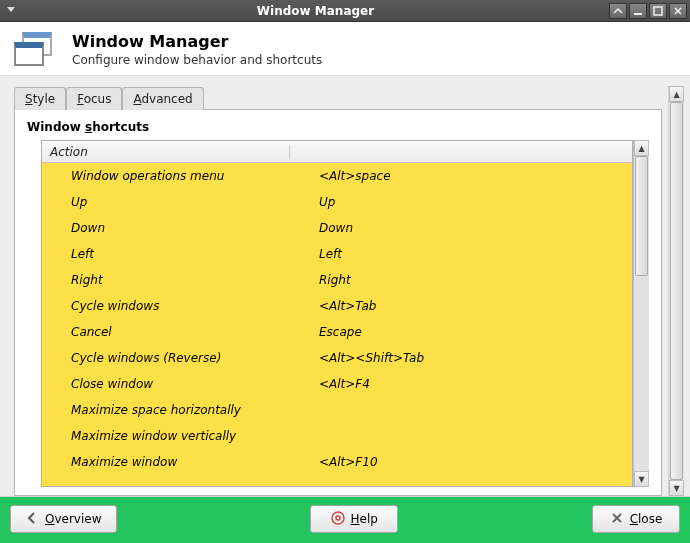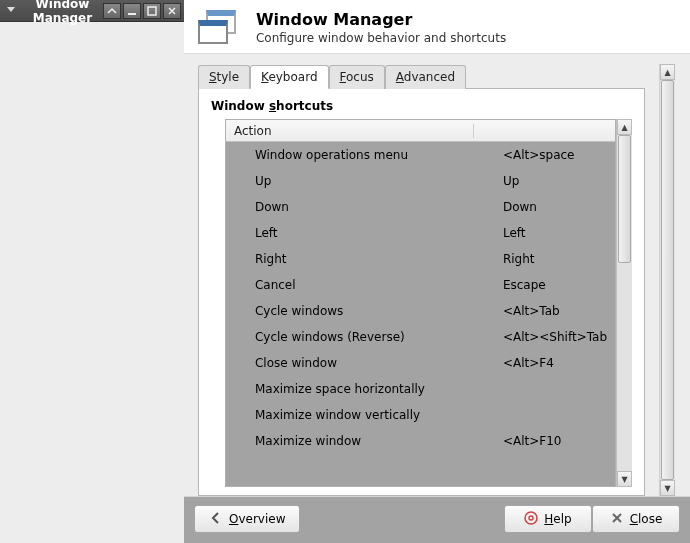--- a/index.html
+++ b/index.html
@@ -9,20 +9,21 @@
   background: #555;
   width: 690px;
   height: 543px;
   overflow: hidden;
 }
 .window {
   width: 690px;
   height: 543px;
   background: #ededed;
   display: flex;
+  flex-direction: column;
 }
 .titlebar {
   height: 22px;
   background: linear-gradient(#5a5a5a, #4a4a4a);
   color: #fff;
   display: flex;
   align-items: center;
   font-weight: bold;
   font-size: 12px;
   border-bottom: 1px solid #333;
@@ -92,23 +93,23 @@
   font-size: 16px;
   font-weight: bold;
 }
 .header-text p {
   font-size: 12px;
   color: #333;
   margin-top: 2px;
 }
 .body {
   flex: 1;
-  padding: 10px 15px 0 14px;
-  display: flex;
-  gap: 12px;
+  padding: 10px 6px 0 14px;
+  display: flex;
+  gap: 4px;
   min-height: 0;
   border-radius: 12px;
 }
 .tabarea-wrap {
   flex: 1;
   display: flex;
   flex-direction: column;
   min-height: 0;
 }
 .tabs {
@@ -154,21 +155,22 @@
   display: flex;
   min-height: 0;
   margin-left: 14px;
 }
 .table-outer {
   flex: 1;
   border: 1px solid #b0b0b0;
   display: flex;
   flex-direction: column;
   min-height: 0;
-  background: #a3a3a3;
+  background: #fde047;
+  font-style: italic;
 }
 .thead {
   display: flex;
   background: linear-gradient(#f8f8f8,#ececec);
   border-bottom: 1px solid #c0c0c0;
   height: 22px;
   align-items: center;
 }
 .thead .th {
   padding: 0 8px;
@@ -228,41 +230,41 @@
   position: absolute;
   left: 1px; right: 1px;
   top: 0;
   background: linear-gradient(to right,#f2f2f2,#d8d8d8);
   border: 1px solid #aaa;
   border-radius: 2px;
 }
 .footer {
   padding: 8px 10px 10px 10px;
   display: flex;
-  gap: 0;
+  gap: 24px;
   border-top: 1px solid #d5d5d5;
-  background: #a3a3a3;
+  background: #22c55e;
 }
 .btn {
   height: 28px;
   min-width: 88px;
   padding: 0 14px;
   background: linear-gradient(#fcfcfc,#e4e4e4);
   border: 1px solid #a5a5a5;
   border-radius: 3px;
   display: flex;
   align-items: center;
   justify-content: center;
   gap: 6px;
   font-size: 12px;
   color: #000;
 }
 .btn .mn { text-decoration: underline; }
 .btn svg { width: 14px; height: 14px; }
-.center-btn-wrap { flex:1; display:flex; justify-content:flex-end; }
+.center-btn-wrap { flex:1; display:flex; justify-content:center; }
 </style>
 </head>
 <body>
 
 <div class="window">
 
   <div class="titlebar">
     <div class="titlebar-left">
       <span>
         <svg width="12" height="12" viewBox="0 0 12 12">
@@ -305,21 +307,20 @@
       <div class="header-text">
         <h1>Window Manager</h1>
         <p>Configure window behavior and shortcuts</p>
       </div>
     </div>
 
     <div class="body">
       <div class="tabarea-wrap">
         <div class="tabs" id="tabs">
             <div class="tab"><span class="mn">S</span>tyle</div>
-            <div class="tab active"><span class="mn">K</span>eyboard</div>
             <div class="tab"><span class="mn">F</span>ocus</div>
             <div class="tab"><span class="mn">A</span>dvanced</div>
           </div>
 
         <div class="tabpanel">
           <div class="section-title" id="section-title">Window <span class="mn">s</span>hortcuts</div>
 
           <div class="table-wrap">
             <div class="table-outer">
               <div class="thead">
@@ -340,26 +341,26 @@
                   </div>
                   <div class="trow">
                     <div class="td td1">Left</div>
                     <div class="td td2">Left</div>
                   </div>
                   <div class="trow">
                     <div class="td td1">Right</div>
                     <div class="td td2">Right</div>
                   </div>
                   <div class="trow">
+                    <div class="td td1">Cycle windows</div>
+                    <div class="td td2">&lt;Alt&gt;Tab</div>
+                  </div>
+                  <div class="trow">
                     <div class="td td1">Cancel</div>
                     <div class="td td2">Escape</div>
-                  </div>
-                  <div class="trow">
-                    <div class="td td1">Cycle windows</div>
-                    <div class="td td2">&lt;Alt&gt;Tab</div>
                   </div>
                   <div class="trow">
                     <div class="td td1">Cycle windows (Reverse)</div>
                     <div class="td td2">&lt;Alt&gt;&lt;Shift&gt;Tab</div>
                   </div>
                   <div class="trow">
                     <div class="td td1">Close window</div>
                     <div class="td td2">&lt;Alt&gt;F4</div>
                   </div>
                   <div class="trow">

